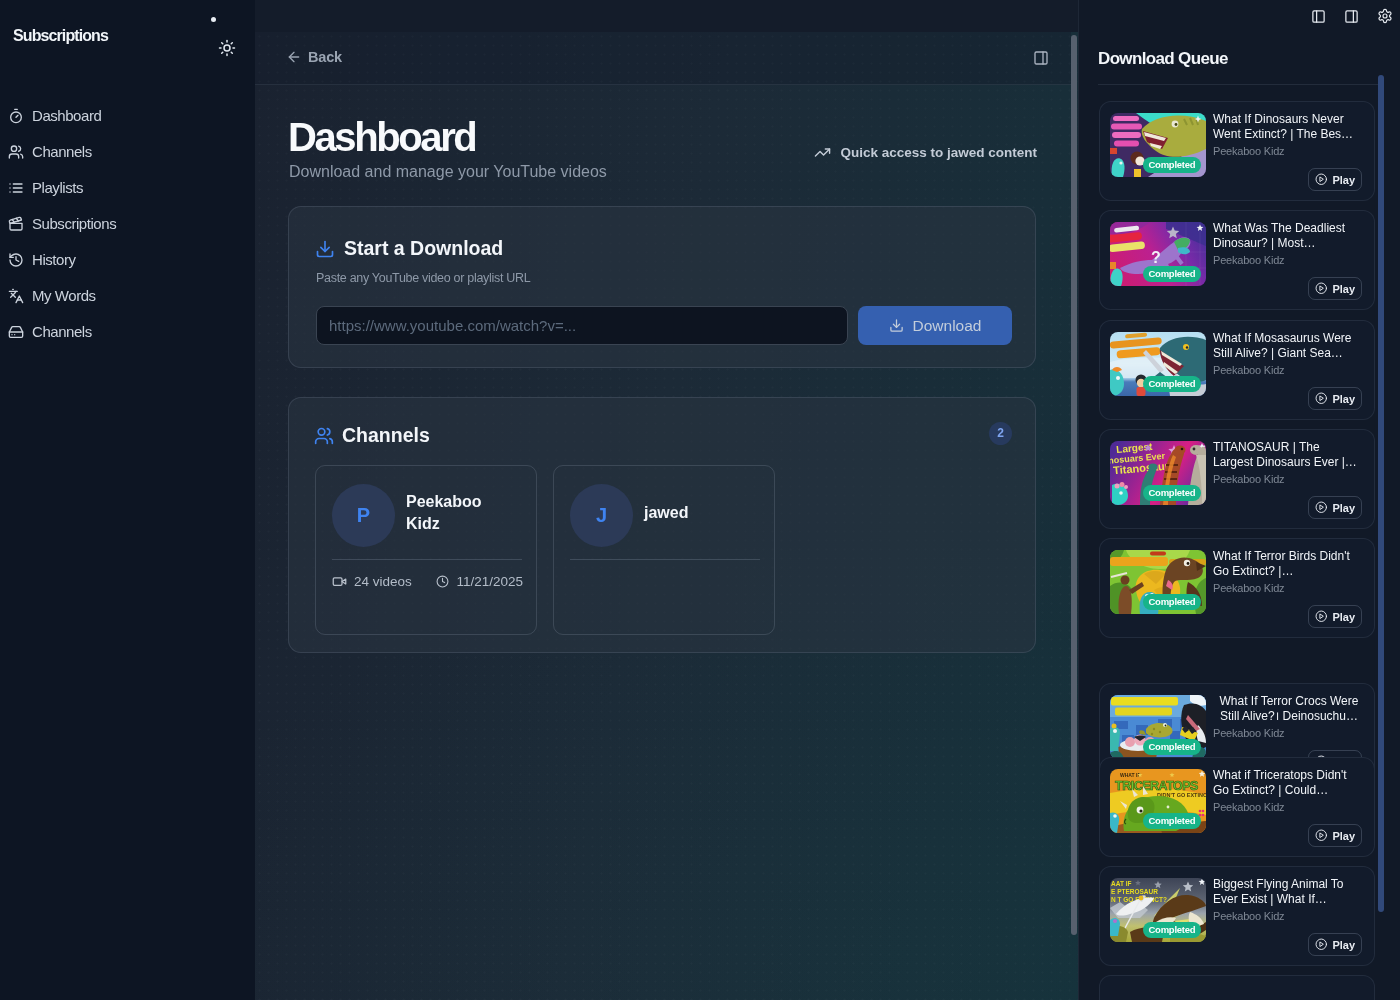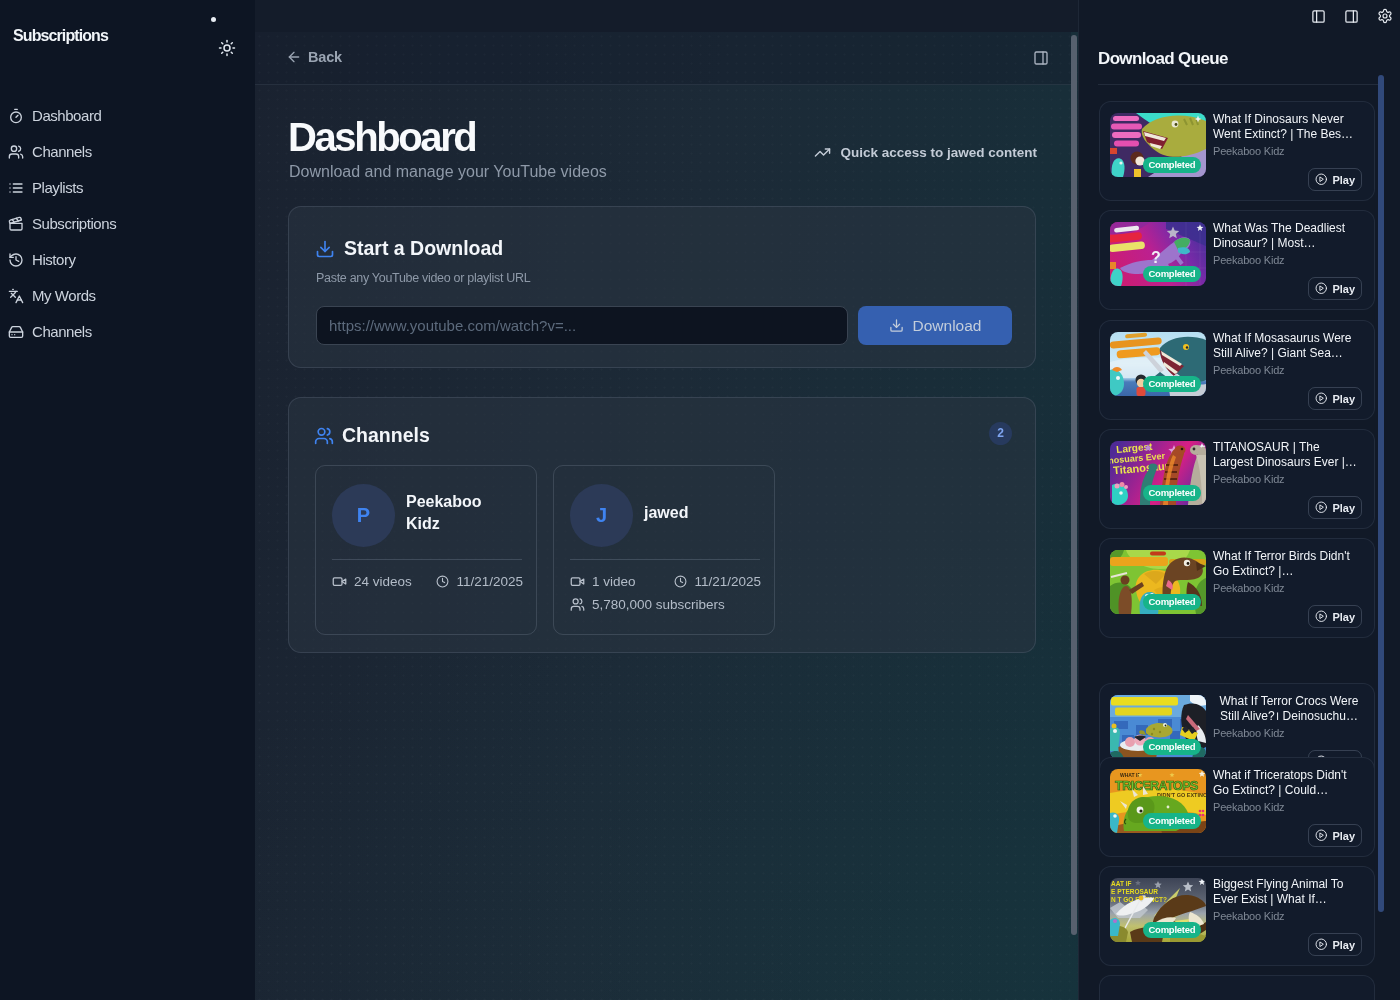--- a/index.html
+++ b/index.html
@@ -241,35 +241,20 @@
           </svg>24 videos<span class="stat-spacer"></span><svg width="13" height="13" viewBox="0 0 24 24" fill="none" stroke="#b9c1cc" stroke-width="2" stroke-linecap="round" stroke-linejoin="round">
             <circle cx="12" cy="12" r="10"></circle>
             <polyline points="12 6 12 12 16 14"></polyline>
           </svg>11/21/2025</div>
     </div>
   </div>
   <div id="chan2" class="chan">
     <div class="avatar">J</div>
     <div class="chan-name" style="top:36px">jawed</div>
     <div class="chan-div"></div>
-    <div class="chan-stats">
-      <div class="stat-row"><svg width="15" height="15" viewBox="0 0 24 24" fill="none" stroke="#b9c1cc" stroke-width="2" stroke-linecap="round" stroke-linejoin="round">
-            <path d="m22 8-6 4 6 4V8Z"></path>
-            <rect width="14" height="12" x="2" y="6" rx="2"></rect>
-          </svg>1 video<span class="stat-spacer"></span><svg width="13" height="13" viewBox="0 0 24 24" fill="none" stroke="#b9c1cc" stroke-width="2" stroke-linecap="round" stroke-linejoin="round">
-            <circle cx="12" cy="12" r="10"></circle>
-            <polyline points="12 6 12 12 16 14"></polyline>
-          </svg>11/21/2025</div>
-      <div class="stat-row"><svg width="15" height="15" viewBox="0 0 24 24" fill="none" stroke="#b9c1cc" stroke-width="2" stroke-linecap="round" stroke-linejoin="round">
-            <path d="M16 21v-2a4 4 0 0 0-4-4H6a4 4 0 0 0-4 4v2"></path>
-            <circle cx="9" cy="7" r="4"></circle>
-            <path d="M22 21v-2a4 4 0 0 0-3-3.87"></path>
-            <path d="M16 3.13a4 4 0 0 1 0 7.75"></path>
-          </svg>5,780,000 subscribers</div>
-    </div>
   </div>
 </div>
 
 <div id="queue" class="abs">
   <div id="q-title" class="abs">Download Queue</div>
   <div id="q-div" class="abs"></div>
   <div id="qcards">
       <div class="qcard" style="top: 101px;">
         <div class="qthumb">
           <svg width="96" height="64" viewBox="0 0 96 64">

